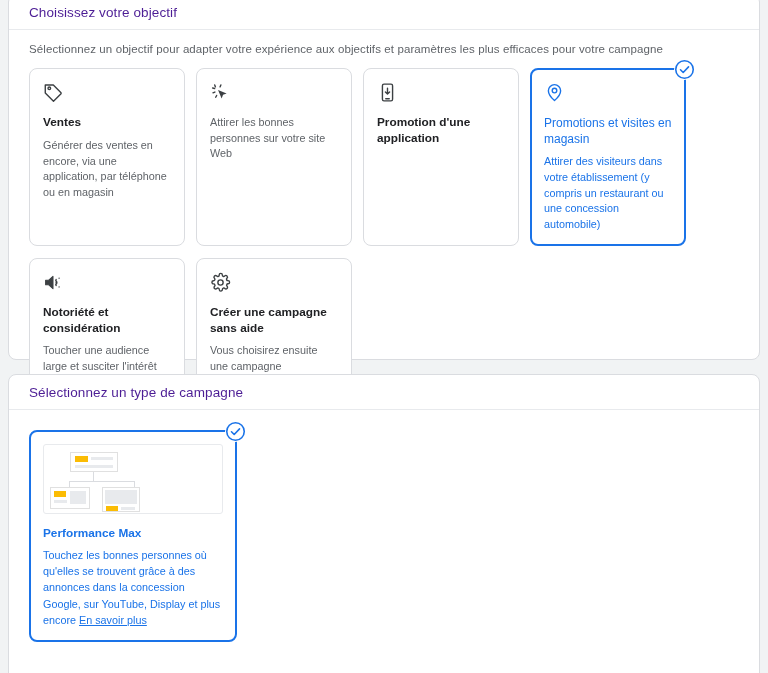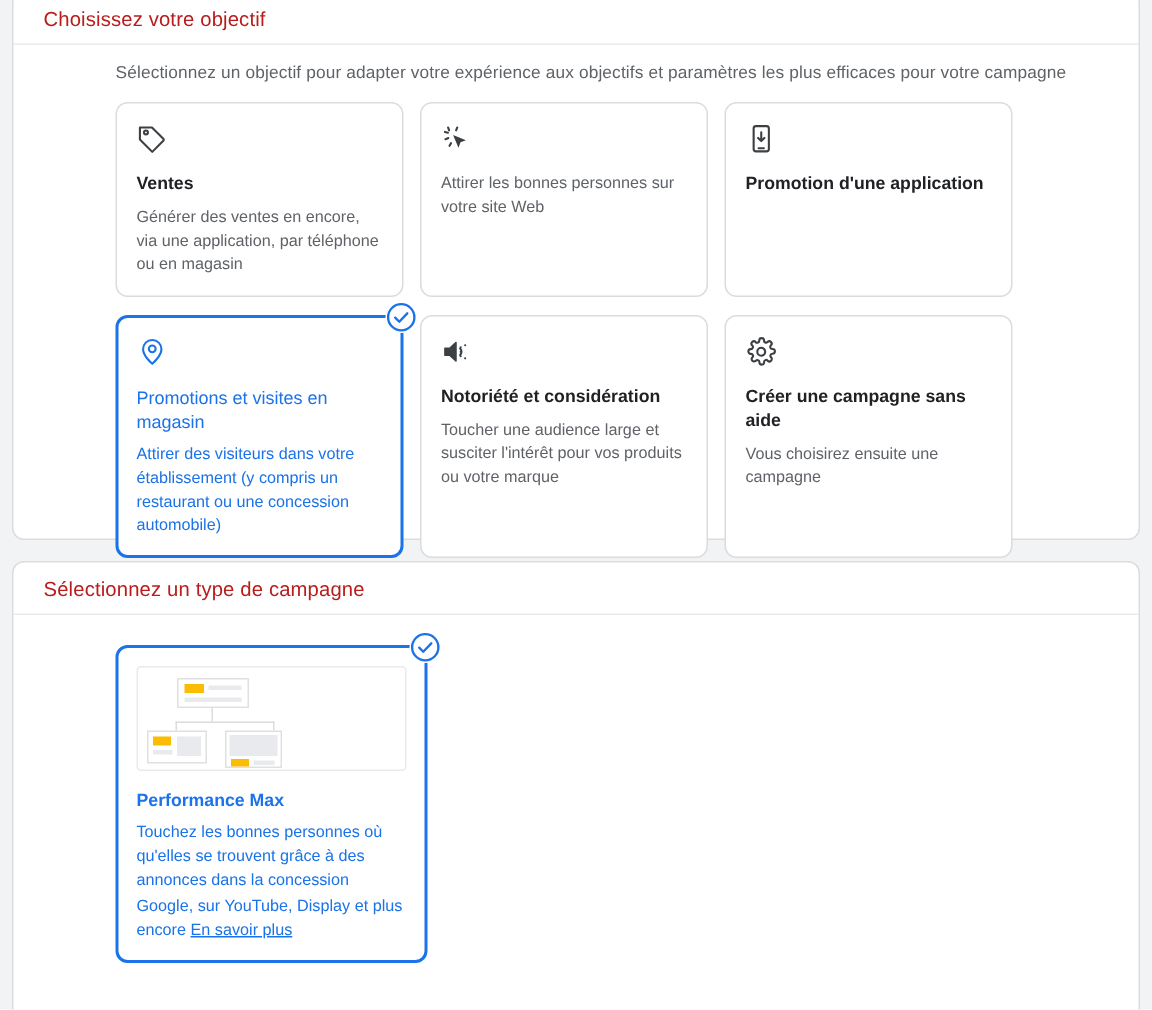--- a/index.html
+++ b/index.html
@@ -36,42 +36,42 @@
   .panel-header {
     height: 35px;
     display: flex;
     align-items: center;
     padding: 0 20px;
     border-bottom: 1px solid #e8eaed;
     box-sizing: border-box;
   }
   .panel-title {
     font-size: 13.5px;
-    color: #b91c1c;
+    color: #4c1d95;
     letter-spacing: .1px;
   }
-  .panel-body { padding: 0 20px; margin-left: 48px; }
+  .panel-body { padding: 0 20px; }
 
   .panel-subtitle {
     font-size: 11.5px;
     color: #5f6368;
     padding-top: 13px;
     padding-bottom: 13px;
     letter-spacing: .1px;
   }
 
   
   .obj-grid {
     display: flex;
     flex-wrap: wrap;
     gap: 12px 11px;
   }
   .obj-card {
     position: relative;
-    width: 192px;
+    width: 156px;
     min-height: 125px;
     box-sizing: border-box;
     border: 1px solid #dadce0;
     border-radius: 8px;
     padding: 13px 13px 12px 13px;
     background: #fff;
     cursor: pointer;
   }
   .obj-card.selected {
     border: 2px solid #1a73e8;

